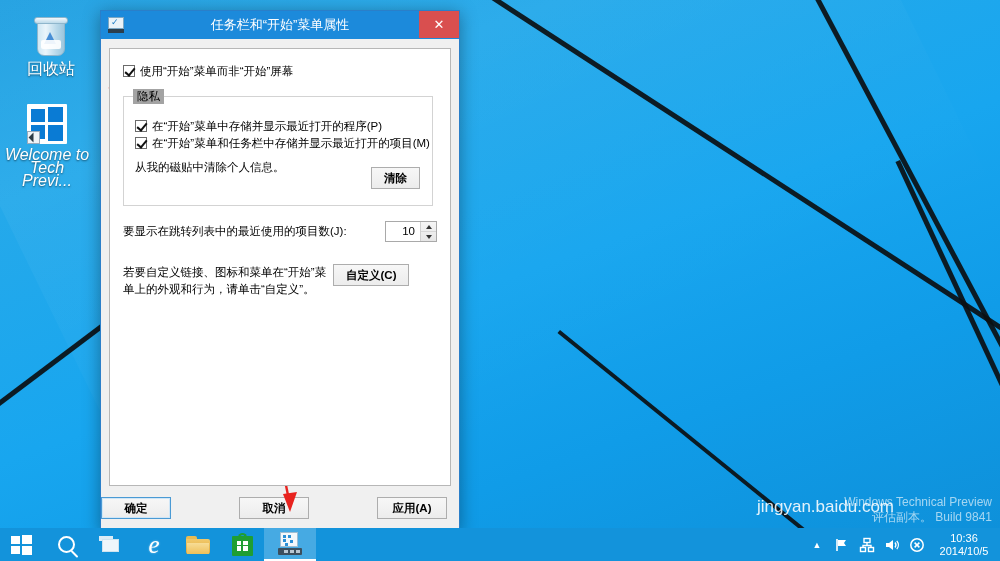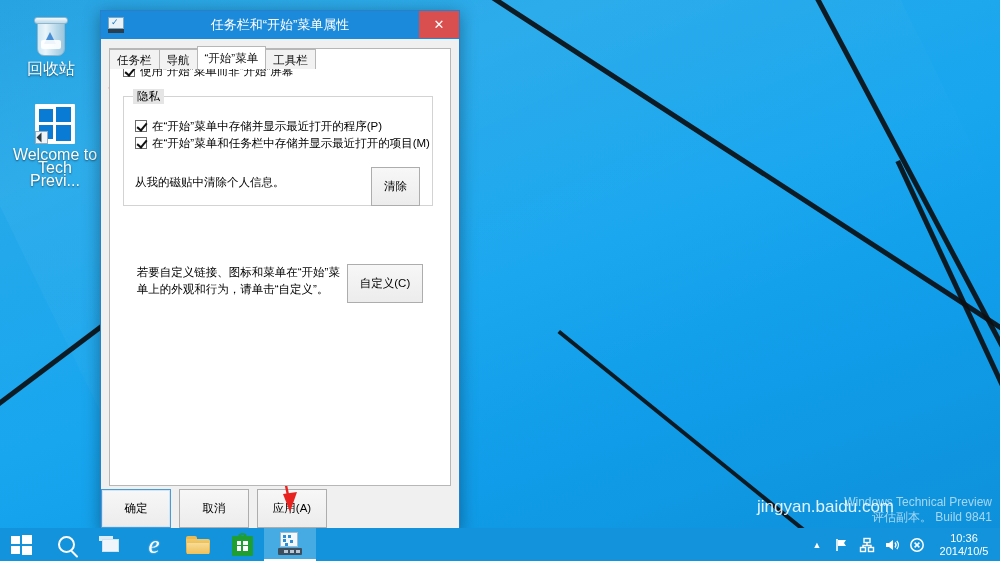--- a/index.html
+++ b/index.html
@@ -287,42 +287,43 @@
   }
 
   
   #privacy-group {
     position: absolute; left: 13px; top: 47px;
     width: 310px; height: 110px;
     border: 1px solid #d3d3d3;
   }
   #privacy-legend {
     position: absolute; left: 9px; top: -8px;
-    background: #e5e5e5; padding: 0 4px;
+    background: #a3a3a3; padding: 0 4px;
     font-size: 11.5px; color: #000;
   }
   #priv-cb1 { position: absolute; left: 11px; top: 22px; }
   #priv-cb2 { position: absolute; left: 11px; top: 39px; }
   #priv-note {
-    position: absolute; left: 11px; top: 78px;
+    position: absolute; left: 11px; top: 63px;
     font-size: 11.5px; color: #000; text-align: center;
   }
   #clear-btn {
     position: absolute; right: 12px; top: 70px;
   }
 
   .wbtn {
     background: linear-gradient(180deg, #f7f7f7, #ececec);
     border: 1px solid #adadad;
     font-size: 11.5px;
     color: #000;
-    height: 39px;
+    height: 22px;
     padding: 0 12px;
     cursor: pointer;
     font-family: inherit;
+    font-weight: bold;
   }
   .wbtn.default {
     border: 1px solid #4a9ad4;
     box-shadow: 0 0 0 1px #cfe6f7 inset;
   }
 
   #jump-row {
     position: absolute; left: 13px; top: 172px;
     right: 13px;
     display: flex; align-items: center; justify-content: space-between;
@@ -356,34 +357,34 @@
     border-bottom:4px solid #333;
   }
   .spinner .arrows .down::after {
     content:""; position:absolute; left:5px; top:3px;
     border-left:3px solid transparent; border-right:3px solid transparent;
     border-top:4px solid #333;
   }
 
   #custom-row {
     position: absolute; left: 13px; top: 215px; right: 13px;
-    display: flex; align-items: flex-start; justify-content: center;
+    display: flex; align-items: flex-start; justify-content: flex-start;
   }
   #custom-desc {
     font-size: 11.5px; line-height: 17px; color: #000;
     width: 210px;
   }
 
   
   #footer {
     position: absolute;
     left: 0; right: 0; bottom: 0;
     height: 44px;
-    display: flex; align-items: center; justify-content: flex-start;
-    padding-right: 24px;
+    display: flex; align-items: center; justify-content: space-between;
+    padding-right: 12px;
     gap: 8px;
   }
   #footer .wbtn { width: 70px; padding: 0; }
 
   
   #annotations {
     position: absolute; left: 0; top: 0;
     width: 1000px; height: 561px;
     pointer-events: none;
   }
@@ -502,21 +503,21 @@
   <div class="desk-icon" style="left:8px; top:16px;">
     <span class="glyph bin">
       <span class="body"></span>
         <span class="lid"></span>
       <span class="paper"></span>
         <span class="paper2"></span>
     </span>
     <span class="icon-label">回收站</span>
   </div>
 
-  <div class="desk-icon" style="left:12px; top:104px;">
+  <div class="desk-icon" style="left:4px; top:104px;font-style:italic;">
     <span class="glyph wintile">
       <i class="q" style="left:4px;  top:5px;  width:14px; height:13px;"></i>
       <i class="q" style="left:21px; top:3px;  width:15px; height:15px;"></i>
       <i class="q" style="left:4px;  top:21px; width:14px; height:14px;"></i>
       <i class="q" style="left:21px; top:21px; width:15px; height:16px;"></i>
       <span class="shortcut-arrow"></span>
     </span>
     <span class="icon-label" style="white-space:pre-line;">Welcome to
 Tech Previ...</span>
   </div>
@@ -536,26 +537,20 @@
     <div id="titlebar">
       <span id="title-icon">
         <span class="scr"></span>
           <span class="chk">✓</span>
           <span class="bar"></span>
       </span>
       <span id="title-text">任务栏和“开始”菜单属性</span>
       <span id="close-btn">✕</span>
     </div>
 
-    <div id="tabstrip">
-      <div class="tab">任务栏</div>
-      <div class="tab">导航</div>
-      <div class="tab active">“开始”菜单</div>
-      <div class="tab">工具栏</div>
-    </div>
 
     <div id="tabpanel">
 
       <div id="use-start-menu-row" class="cb-row">
         <span class="checkbox checked"></span>
         <span>使用“开始”菜单而非“开始”屏幕</span>
       </div>
 
       <div id="privacy-group">
         <span id="privacy-legend">隐私</span>
@@ -567,20 +562,30 @@
 
         <div id="priv-cb2" class="cb-row">
           <span class="checkbox checked"></span>
           <span>在“开始”菜单和任务栏中存储并显示最近打开的项目(M)</span>
         </div>
 
         <div id="priv-note">从我的磁贴中清除个人信息。</div>
         <button id="clear-btn" class="wbtn">清除</button>
       </div>
 
+      <div id="jump-row">
+        <span id="jump-label">要显示在跳转列表中的最近使用的项目数(J):</span>
+        <span class="spinner">
+          <span class="val">10</span>
+          <span class="arrows">
+            <div class="up"></div>
+            <div class="down"></div>
+          </span>
+        </span>
+      </div>
 
       <div id="custom-row">
         <span id="custom-desc">若要自定义链接、图标和菜单在“开始”菜单上的外观和行为，请单击“自定义”。</span>
         <button class="wbtn">自定义(C)</button>
       </div>
 
     </div>
 
     <div id="footer">
       <button class="wbtn default">确定</button>

